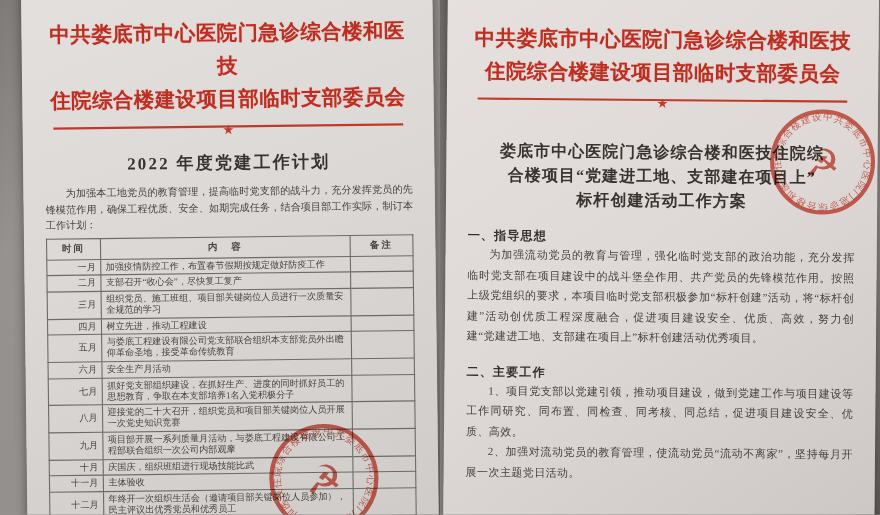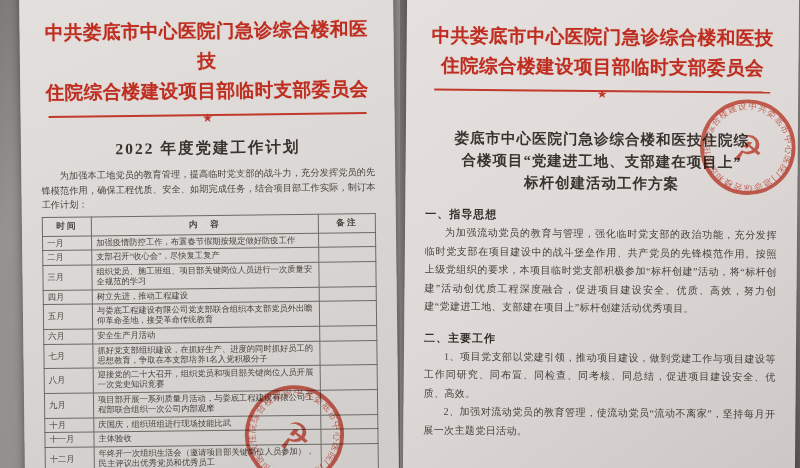--- a/index.html
+++ b/index.html
@@ -26,21 +26,21 @@
        letter-spacing:2px;margin-top:12px;}
   .doc-title-r{color:#38332f;font-weight:bold;text-align:center;font-size:14.5px;
        line-height:22px;letter-spacing:1px;margin-top:26px;}
   .body-text{color:#47423e;font-size:9.2px;line-height:14.5px;text-align:justify;
        margin-top:8px;}
   .indent{text-indent:2em;}
   .plan-table{border-collapse:collapse;width:100%;margin-top:4px;
        font-size:8.3px;color:#47423e;line-height:9.8px;}
   .plan-table th,.plan-table td{border:1px solid #6e6a66;padding:2px 4px;vertical-align:middle;}
   .plan-table th{font-weight:bold;text-align:center;font-size:8.6px;letter-spacing:2px;height:14px;}
-  .plan-table td.month{text-align:left;white-space:nowrap;width:40px;}
+  .plan-table td.month{text-align:right;white-space:nowrap;width:40px;}
   .plan-table td.note{width:48px;}
   .section-head{color:#332f2b;font-weight:bold;font-size:11px;margin:14px 0 2px 0;
        font-family:"Liberation Sans", sans-serif;letter-spacing:1px;}
   .rp-text{color:#45403c;font-size:10px;line-height:18.5px;text-align:justify;letter-spacing:.4px;}
   .seal{position:absolute;mix-blend-mode:multiply;opacity:.9;}
   .seal svg{display:block;}
 </style>
 </head>
 <body>
 

